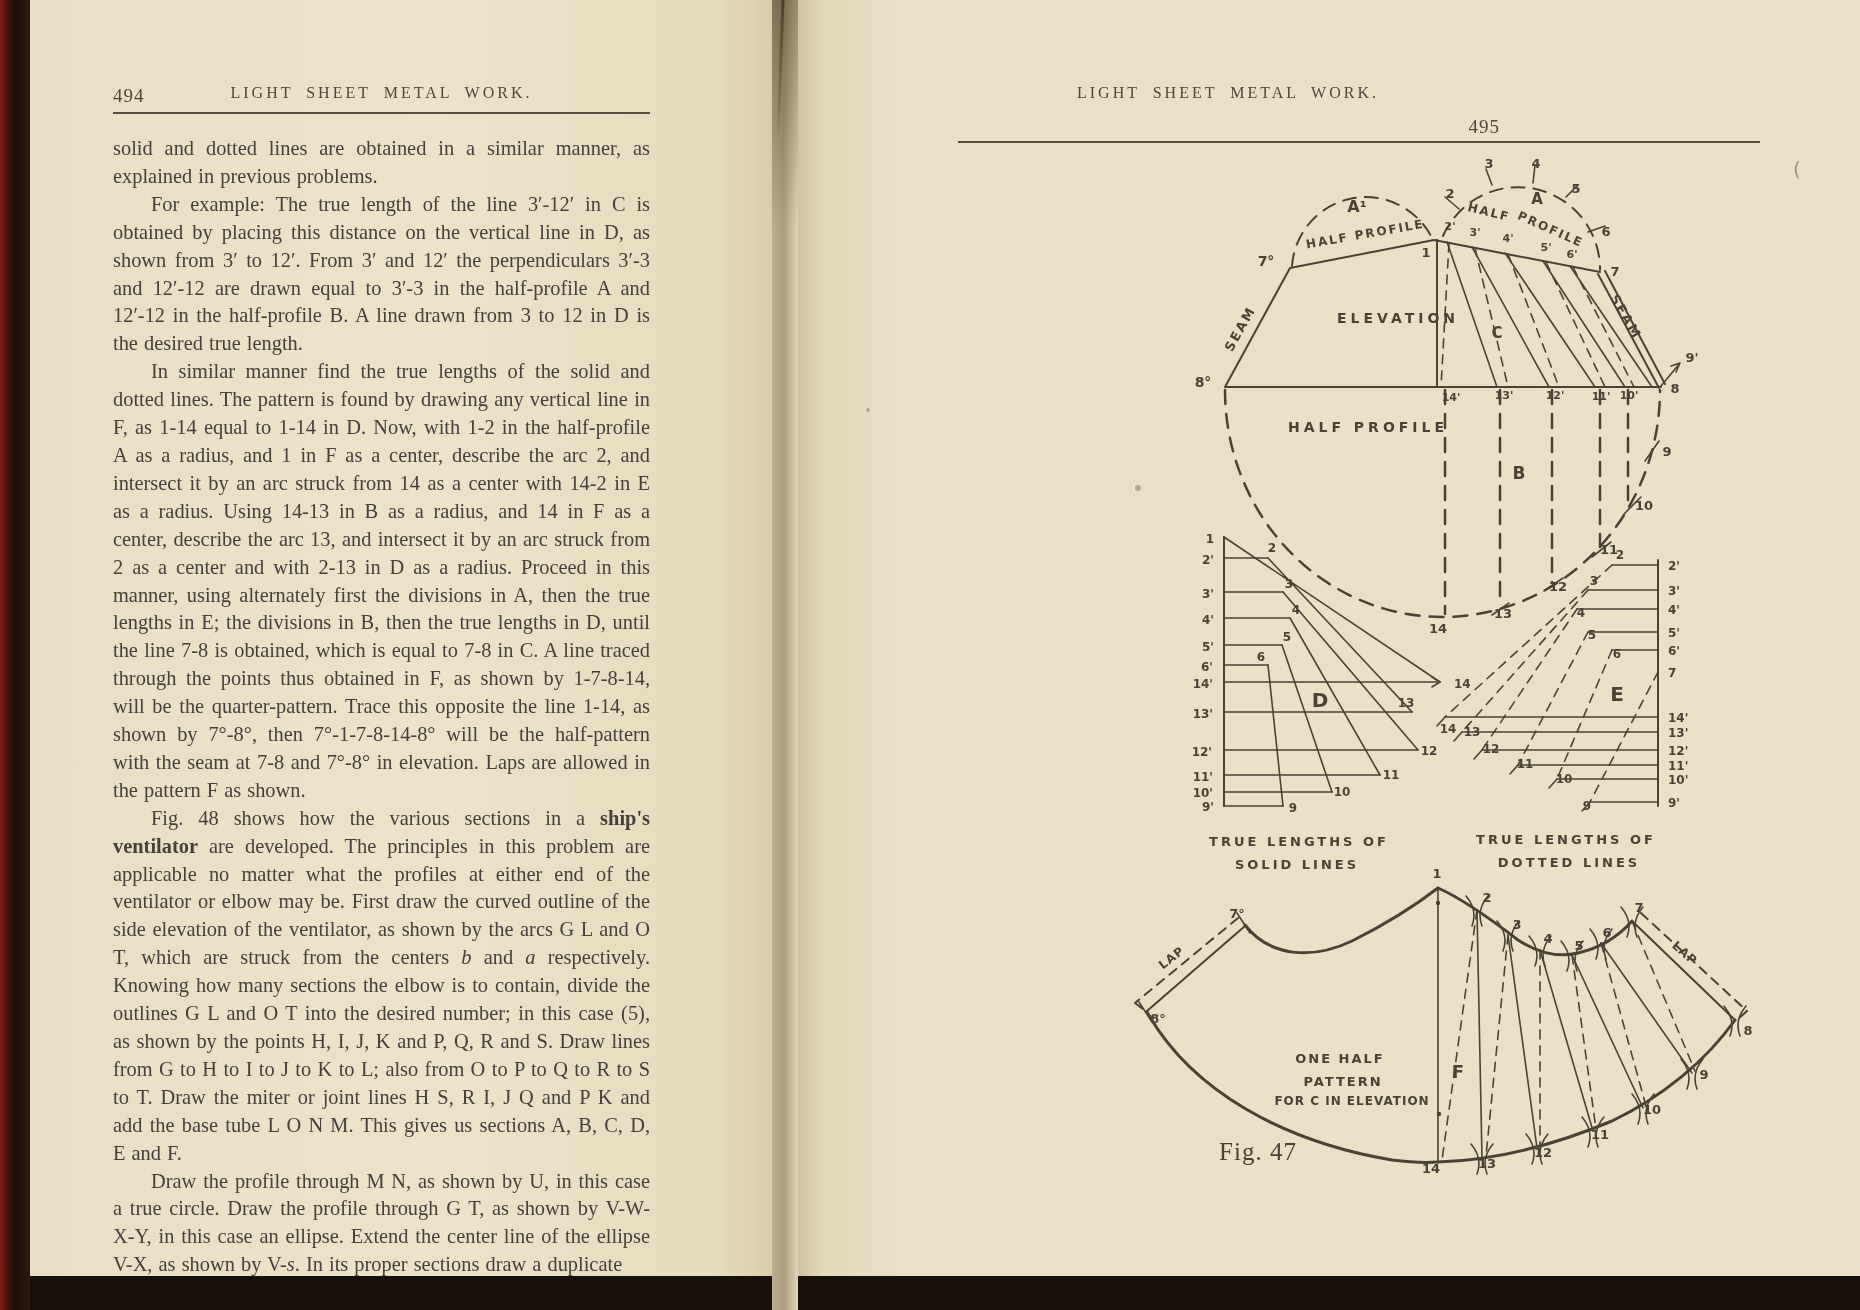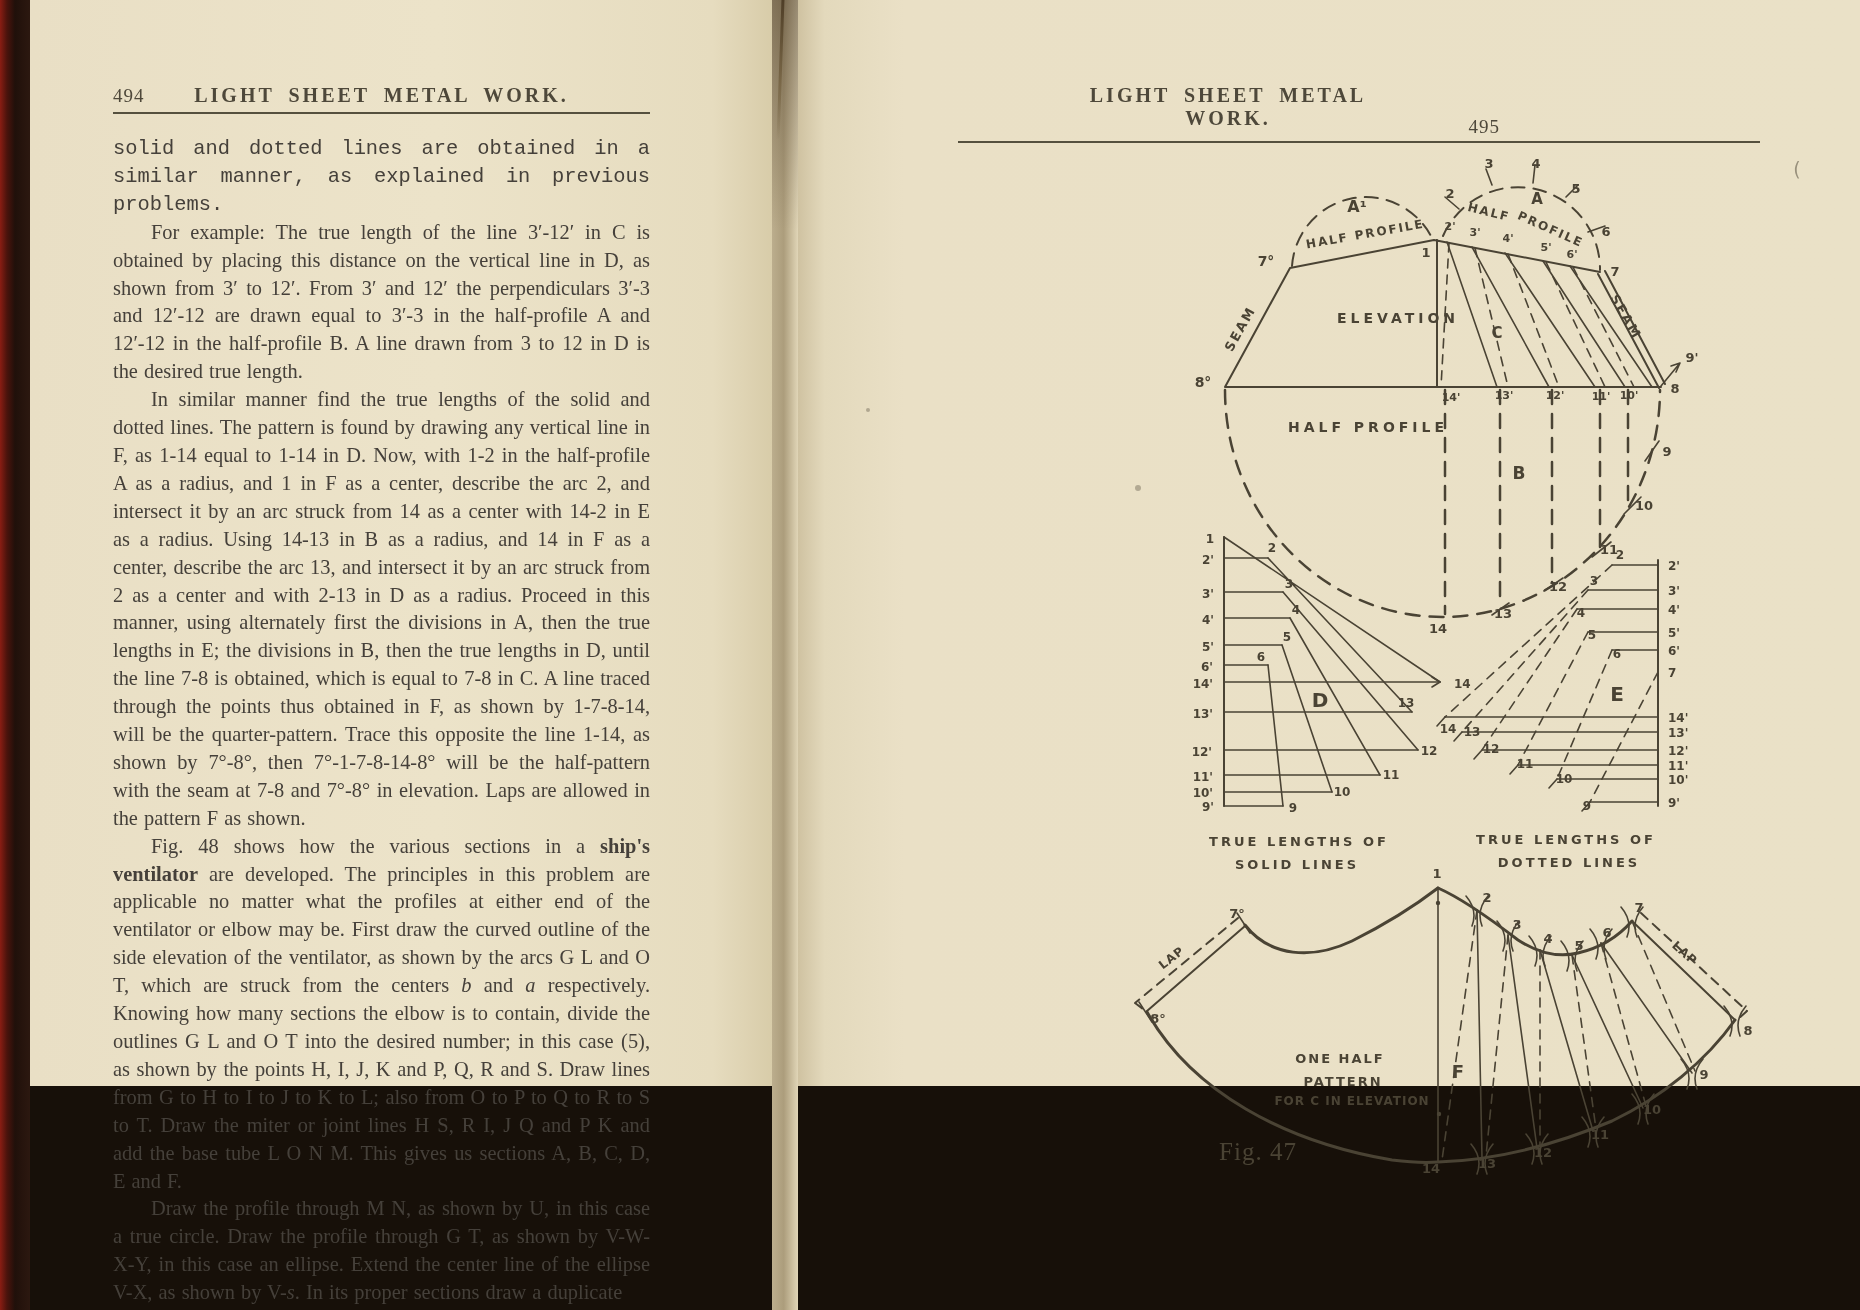--- a/index.html
+++ b/index.html
@@ -2,44 +2,44 @@
 <html><head>
 <meta charset="utf-8">
 <style>
   html,body{margin:0;padding:0;background:#171009;}
   #scan{position:relative;width:1860px;height:1310px;overflow:hidden;
         font-family:"Liberation Serif","DejaVu Serif",serif;}
   
   .edge-strip{position:absolute;left:0;top:0;width:30px;height:1310px;
     background:linear-gradient(90deg,#8a1d13 0px,#4a130c 7px,#20100a 15px,#2c1810 30px);}
   
-  .page{position:absolute;top:0;height:1086px;}
+  .page{position:absolute;top:0;height:1276px;}
   .page-left{left:30px;width:742px;
     background:linear-gradient(90deg,#e9dfc5 0%,#ece3c9 55%,#e6dcbf 92%,#d8cca9 100%);}
   .gutter{left:772px;width:26px;position:absolute;top:0;height:1310px;
     background:linear-gradient(90deg,#d2c5a4,#a3947320 0%,#ac9d7c 45%,#c9bc9c 75%,#e0d5b7 100%);
     background-color:#bfb191;}
   .gutter:after{content:"";position:absolute;left:0;top:0;right:0;height:230px;
     background:linear-gradient(180deg,rgba(45,28,12,.40),rgba(45,28,12,0));}
   .crease{position:absolute;left:779px;top:0;width:3px;height:140px;
     background:linear-gradient(180deg,#4f3e27,#7a6848 60%,rgba(122,104,72,0));
     transform:rotate(2deg);}
   .page-right{left:798px;width:1062px;
     background:linear-gradient(90deg,#cfc2a1 0%,#e3d9bc 2.5%,#eae0c6 10%,#eae1c7 100%);}
   
   .pagenum{position:absolute;font-size:19px;color:#4e483a;letter-spacing:1px;}
-  .running-title{position:absolute;font-size:20px;color:#4e483a;letter-spacing:3px;
-    word-spacing:6px;text-align:center;font-weight:bold;}
+  .running-title{position:absolute;font-size:16px;color:#4e483a;letter-spacing:3px;
+    word-spacing:6px;text-align:center;}
   .rule{position:absolute;height:2px;background:#55503e;}
   
   .body-text{position:absolute;left:83px;top:135px;width:537px;
     font-size:20.4px;line-height:27.9px;color:#45403a;text-align:justify;
     word-spacing:1px;}
   .body-text p{margin:0;text-indent:38px;}
-  .body-text p.noindent{text-indent:0;font-family:Liberation Mono, monospace;}
+  .body-text p.noindent{text-indent:0;}
   .body-text b{font-weight:bold;}
   .body-text i{font-style:italic;}
   
   svg{position:absolute;left:0;top:150px;}
   .ink path{stroke:#4a4334;stroke-width:2;fill:none;stroke-linecap:round;}
   .ink path.thin{stroke-width:1.6;}
   .ink path.w3{stroke-width:3;}
   .ink path.dash{stroke-dasharray:9 7;}
   .ink path.dash2{stroke-dasharray:13 9;}
   .ink path.dash3{stroke-dasharray:14 10;stroke-width:2.5;}

